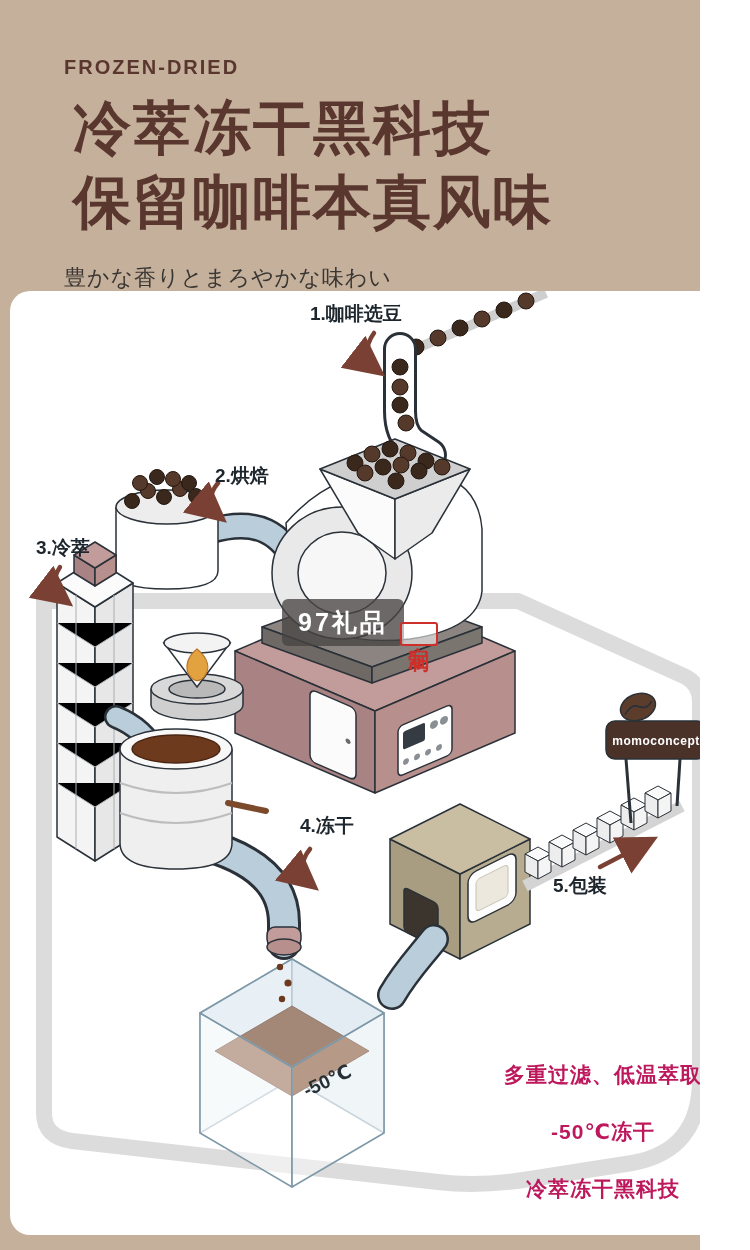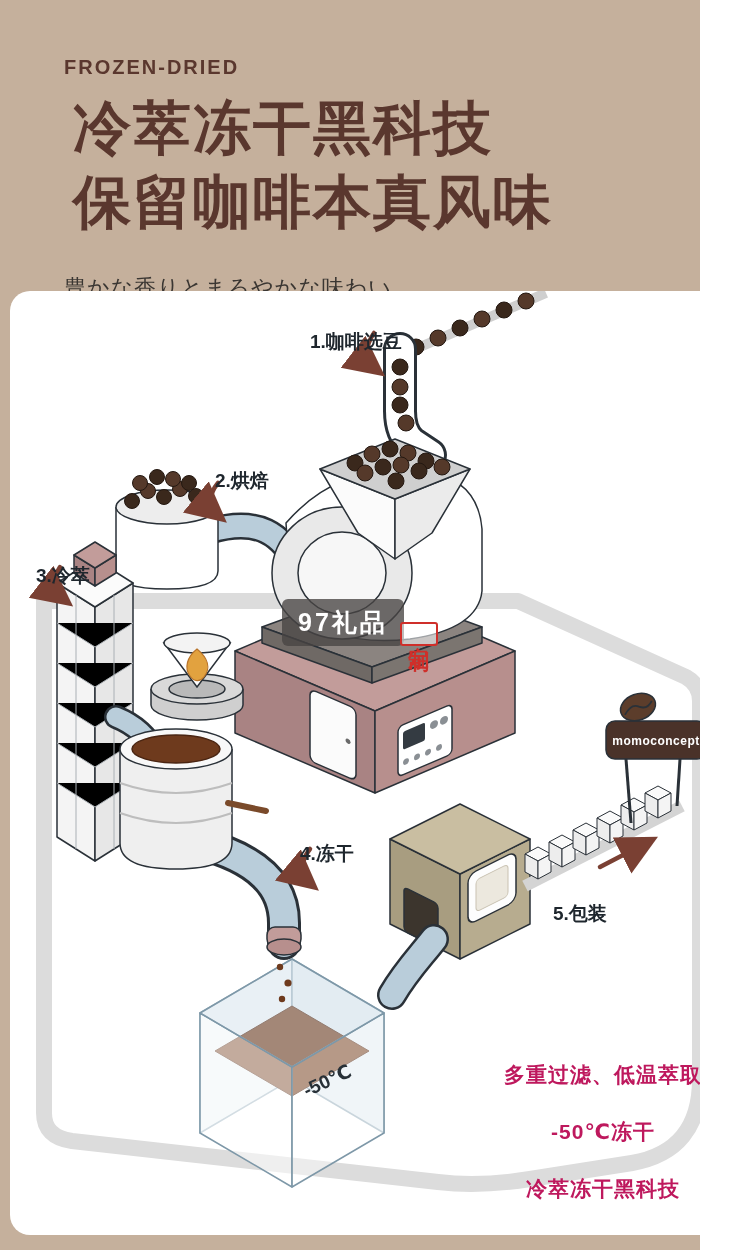--- a/index.html
+++ b/index.html
@@ -1,25 +1,25 @@
 <!DOCTYPE html>
 <html><head>
 <meta charset="utf-8">
 <style>
   html,body{margin:0;padding:0;}
   .page{position:relative;width:700px;height:1250px;background:#c5b09c;overflow:hidden;
         font-family:"Liberation Sans","DejaVu Sans",sans-serif;text-decoration:underline;}
   .header{position:absolute;left:64px;top:56px;color:#5a372e;}
   .eyebrow{font-size:20px;font-weight:700;letter-spacing:2px;}
   .title{font-size:58px;font-weight:800;line-height:1.28;margin-top:12px;letter-spacing:2px;margin-left:9px;}
-  .subtitle{margin-top:34px;font-size:22px;color:#3a3632;letter-spacing:1px;font-weight:500;}
+  .subtitle{margin-top:24px;font-size:22px;color:#3a3632;letter-spacing:1px;font-weight:500;}
   .panel{position:absolute;left:10px;top:291px;width:730px;height:944px;background:#ffffff;
          border-radius:20px;overflow:hidden;}
   .illustration{position:absolute;left:0;top:0;}
-  .lbl{position:absolute;font-size:19px;font-weight:600;color:#1e262d;white-space:nowrap;margin-top:28px;}
+  .lbl{position:absolute;font-size:19px;font-weight:600;color:#1e262d;white-space:nowrap;}
   .temp-label{position:absolute;left:292px;top:778px;transform:rotate(-25deg);
               font-size:19px;font-weight:700;color:#273037;}
   .notes{position:absolute;left:452px;top:770px;width:282px;text-align:center;
          color:#be185d;font-weight:700;font-size:21px;letter-spacing:1px;}
   .notes div{margin-bottom:29px;}
   .watermark{position:absolute;left:272px;top:308px;display:flex;align-items:flex-end;}
   .wm-badge{background:rgba(72,68,66,0.78);color:#fff;font-size:25px;font-weight:700;
             letter-spacing:3px;padding:7px 16px;border-radius:6px;}
   .wm-seal{margin-left:-4px;margin-top:16px;border:2px solid #cf2f2a;color:#cf2f2a;
            writing-mode:vertical-rl;font-size:21px;font-weight:700;padding:5px 3px;
@@ -271,21 +271,21 @@
       <g fill="none" stroke="#7a4033" stroke-width="4.5" stroke-linecap="round">
         <path d="M 364 42 C 354 56 355 70 368 80" marker-end="url(#ah)"></path>
         <path d="M 208 192 C 198 204 198 216 210 226" marker-end="url(#ah)"></path>
         <path d="M 50 276 C 42 288 43 300 56 310" marker-end="url(#ah)"></path>
         <path d="M 300 558 C 290 570 290 584 302 594" marker-end="url(#ah)"></path>
         <path d="M 590 576 L 640 550" marker-end="url(#ah)"></path>
       </g>
     </svg>
 
     <div class="lbl" style="left:300px;top:10px;">1.咖啡选豆</div>
-    <div class="lbl" style="left:205px;top:149px;">2.烘焙</div>
+    <div class="lbl" style="left:205px;top:172px;">2.烘焙</div>
     <div class="lbl" style="left:26px;top:244px;">3.冷萃</div>
     <div class="lbl" style="left:290px;top:522px;">4.冻干</div>
     <div class="lbl" style="left:543px;top:582px;">5.包装</div>
 
     <div class="temp-label">-50℃</div>
 
     <div class="notes">
       <div>多重过滤、低温萃取</div>
       <div>-50℃冻干</div>
       <div>冷萃冻干黑科技</div>

